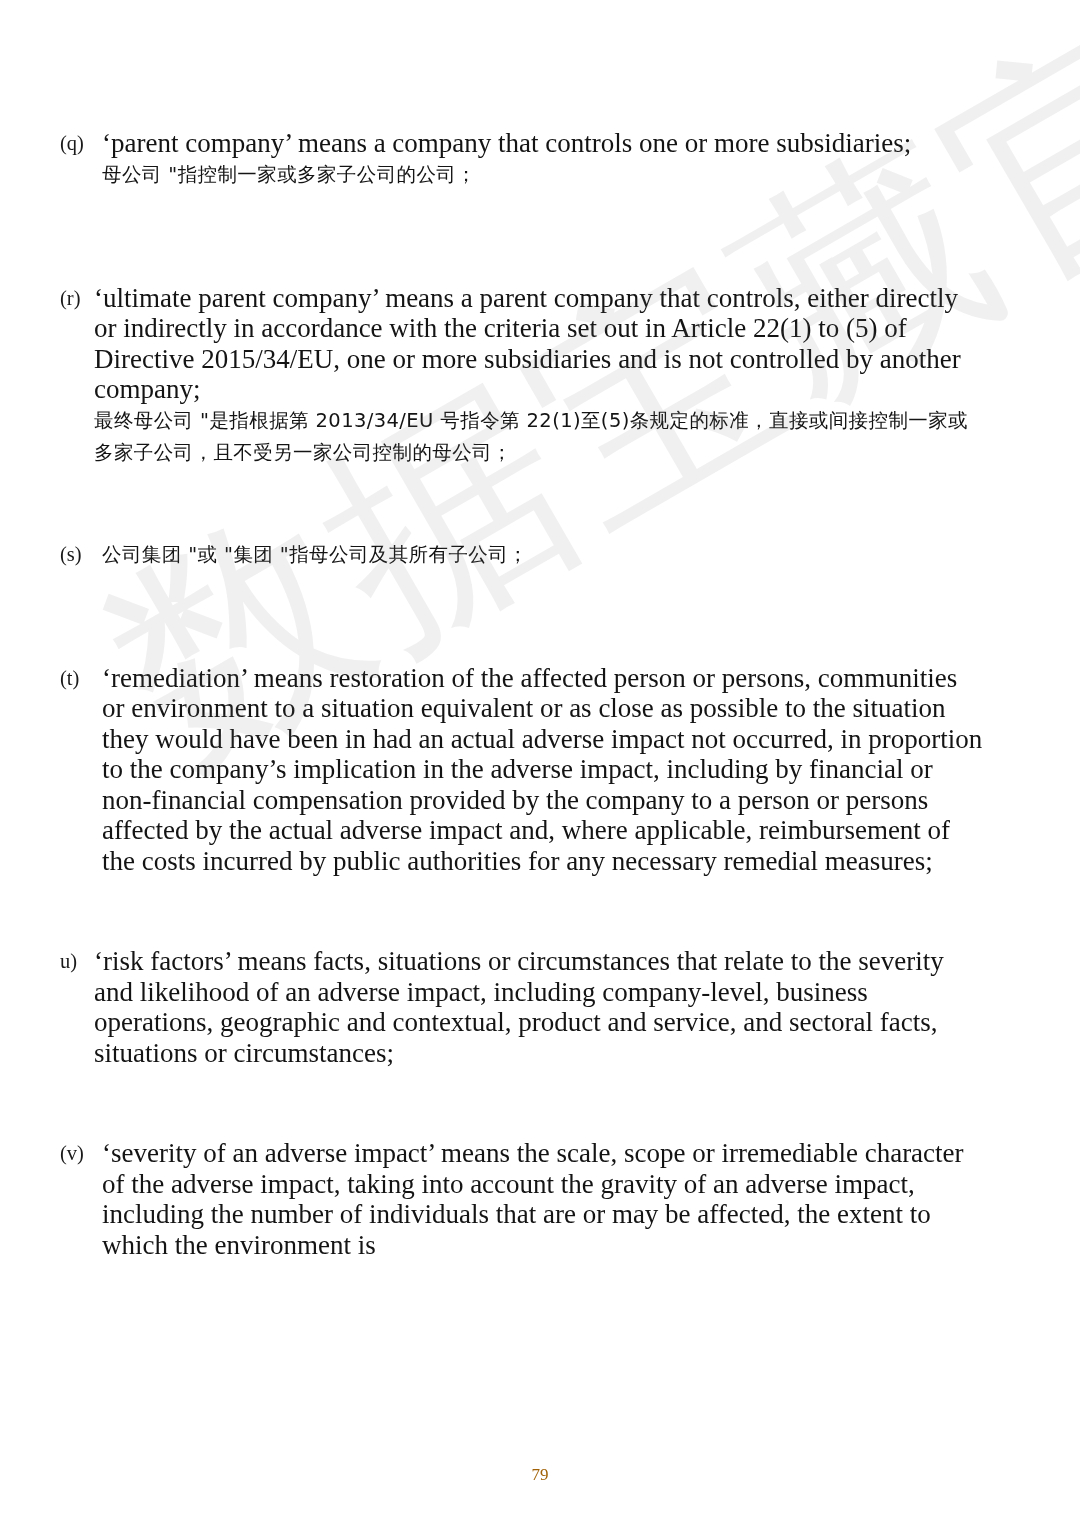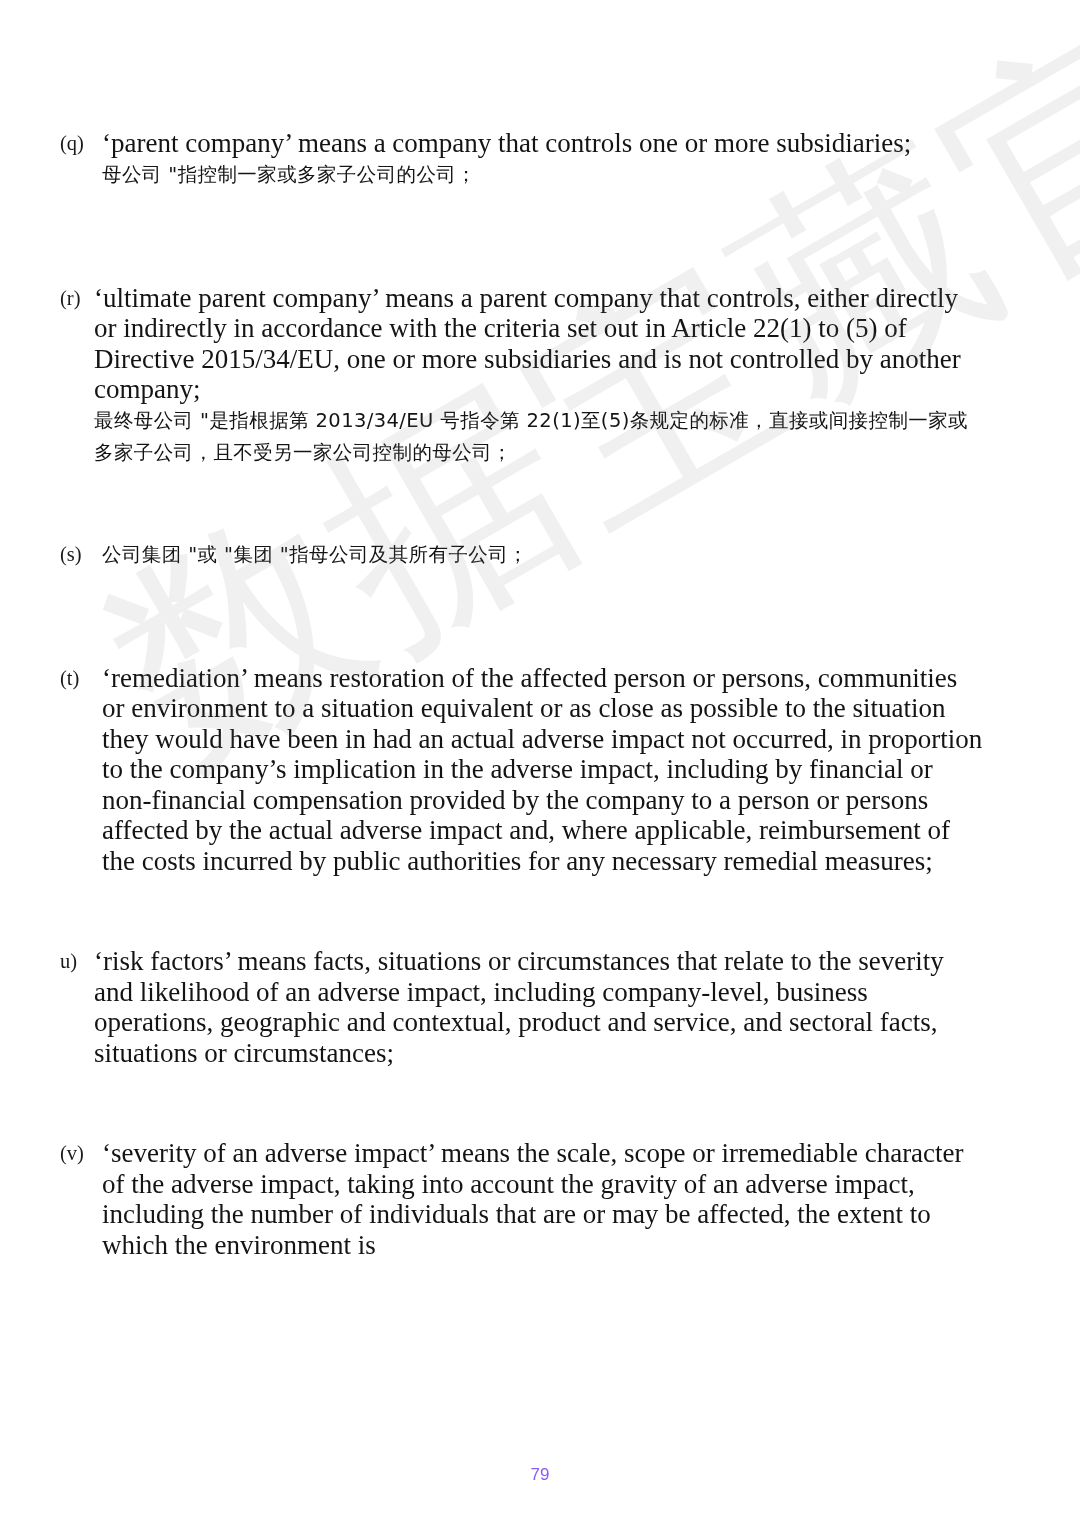--- a/index.html
+++ b/index.html
@@ -85,23 +85,23 @@
   .entry-s { margin-bottom: 92px; }
   .entry-t { margin-bottom: 70px; }
   .entry-u { margin-bottom: 70px; }
   .entry-v { margin-bottom: 0; }
   .page-number {
     position: absolute;
     left: 0;
     right: 0;
     bottom: 42px;
     text-align: center;
-    font-family: Liberation Sans, sans-serif;
+    font-family: Liberation Serif, serif;
     font-size: 17px;
-    color: #8b5cf6;
+    color: #a16207;
     z-index: 3;
   }
 </style>
 </head>
 <body>
 
 <div class="watermark">
   <div class="watermark-text">数据宝藏官沙龙</div>
 </div>
 

